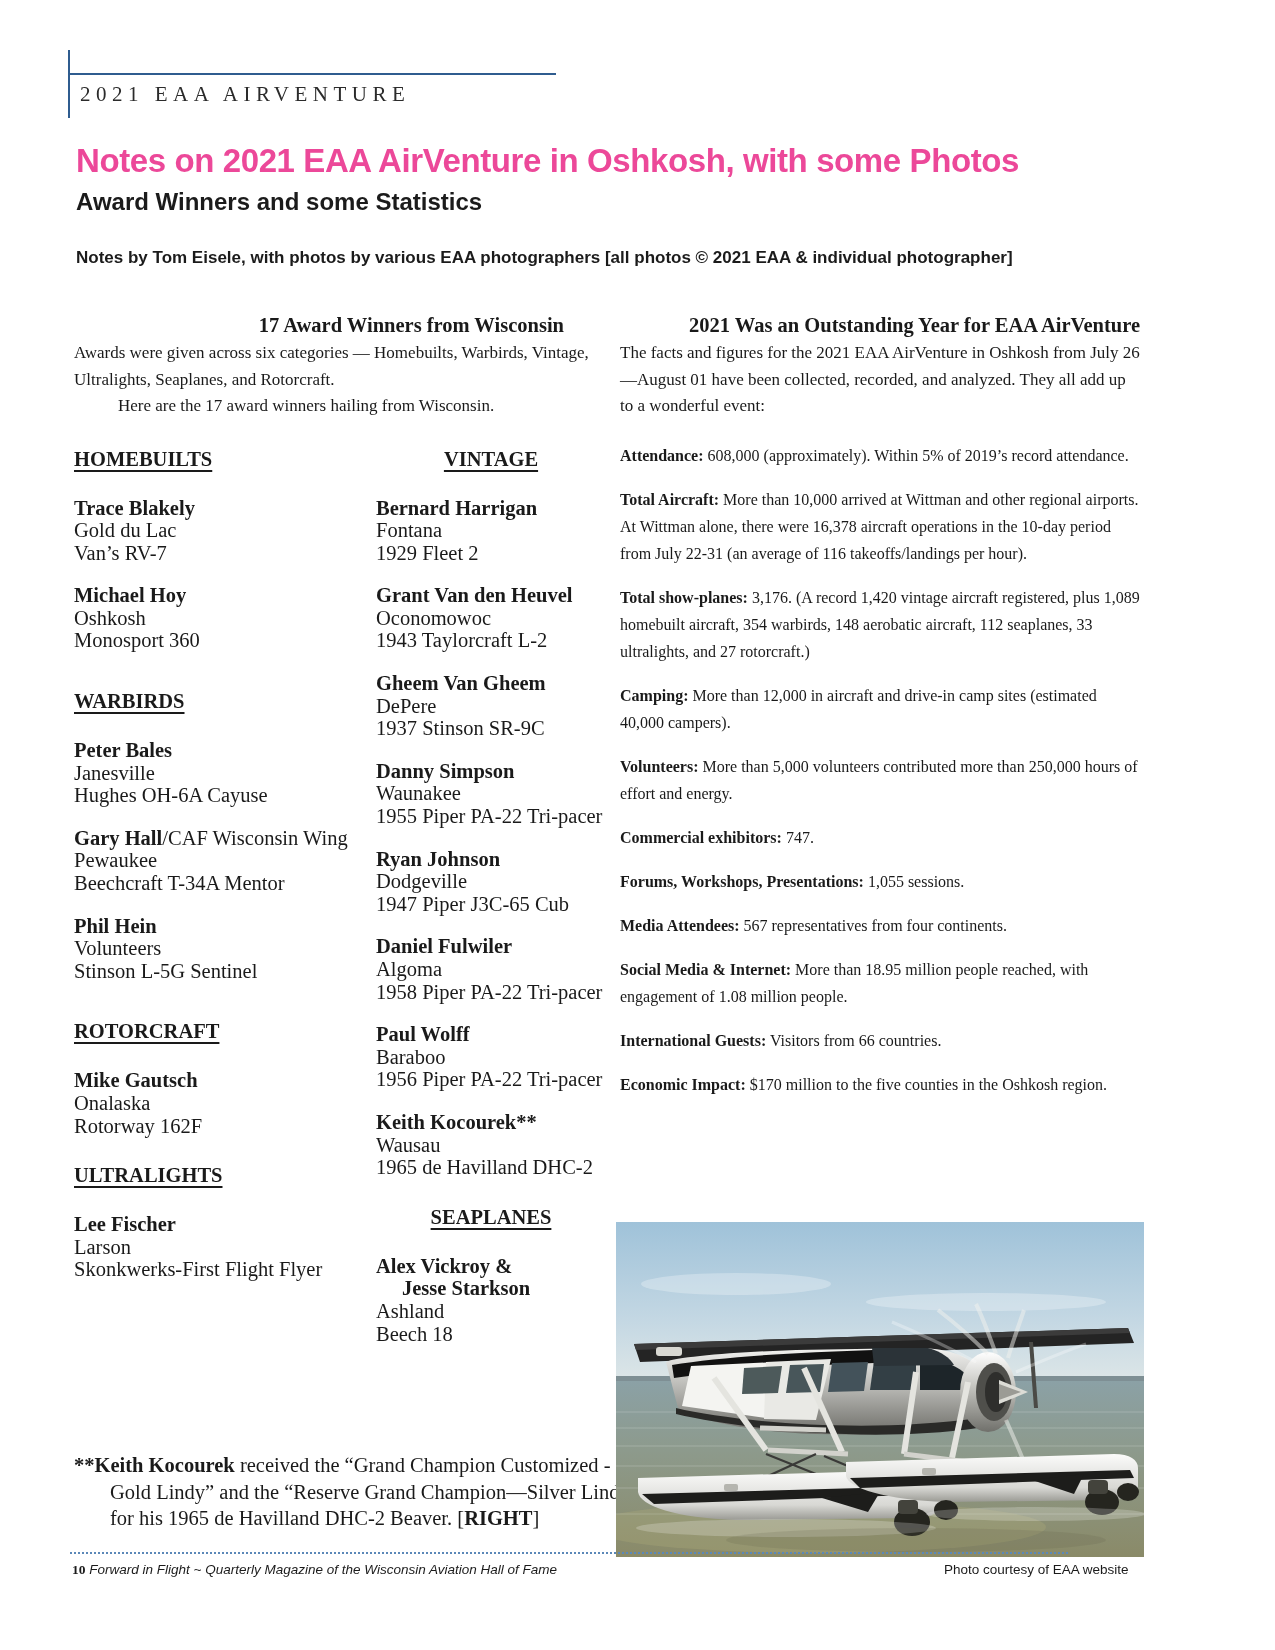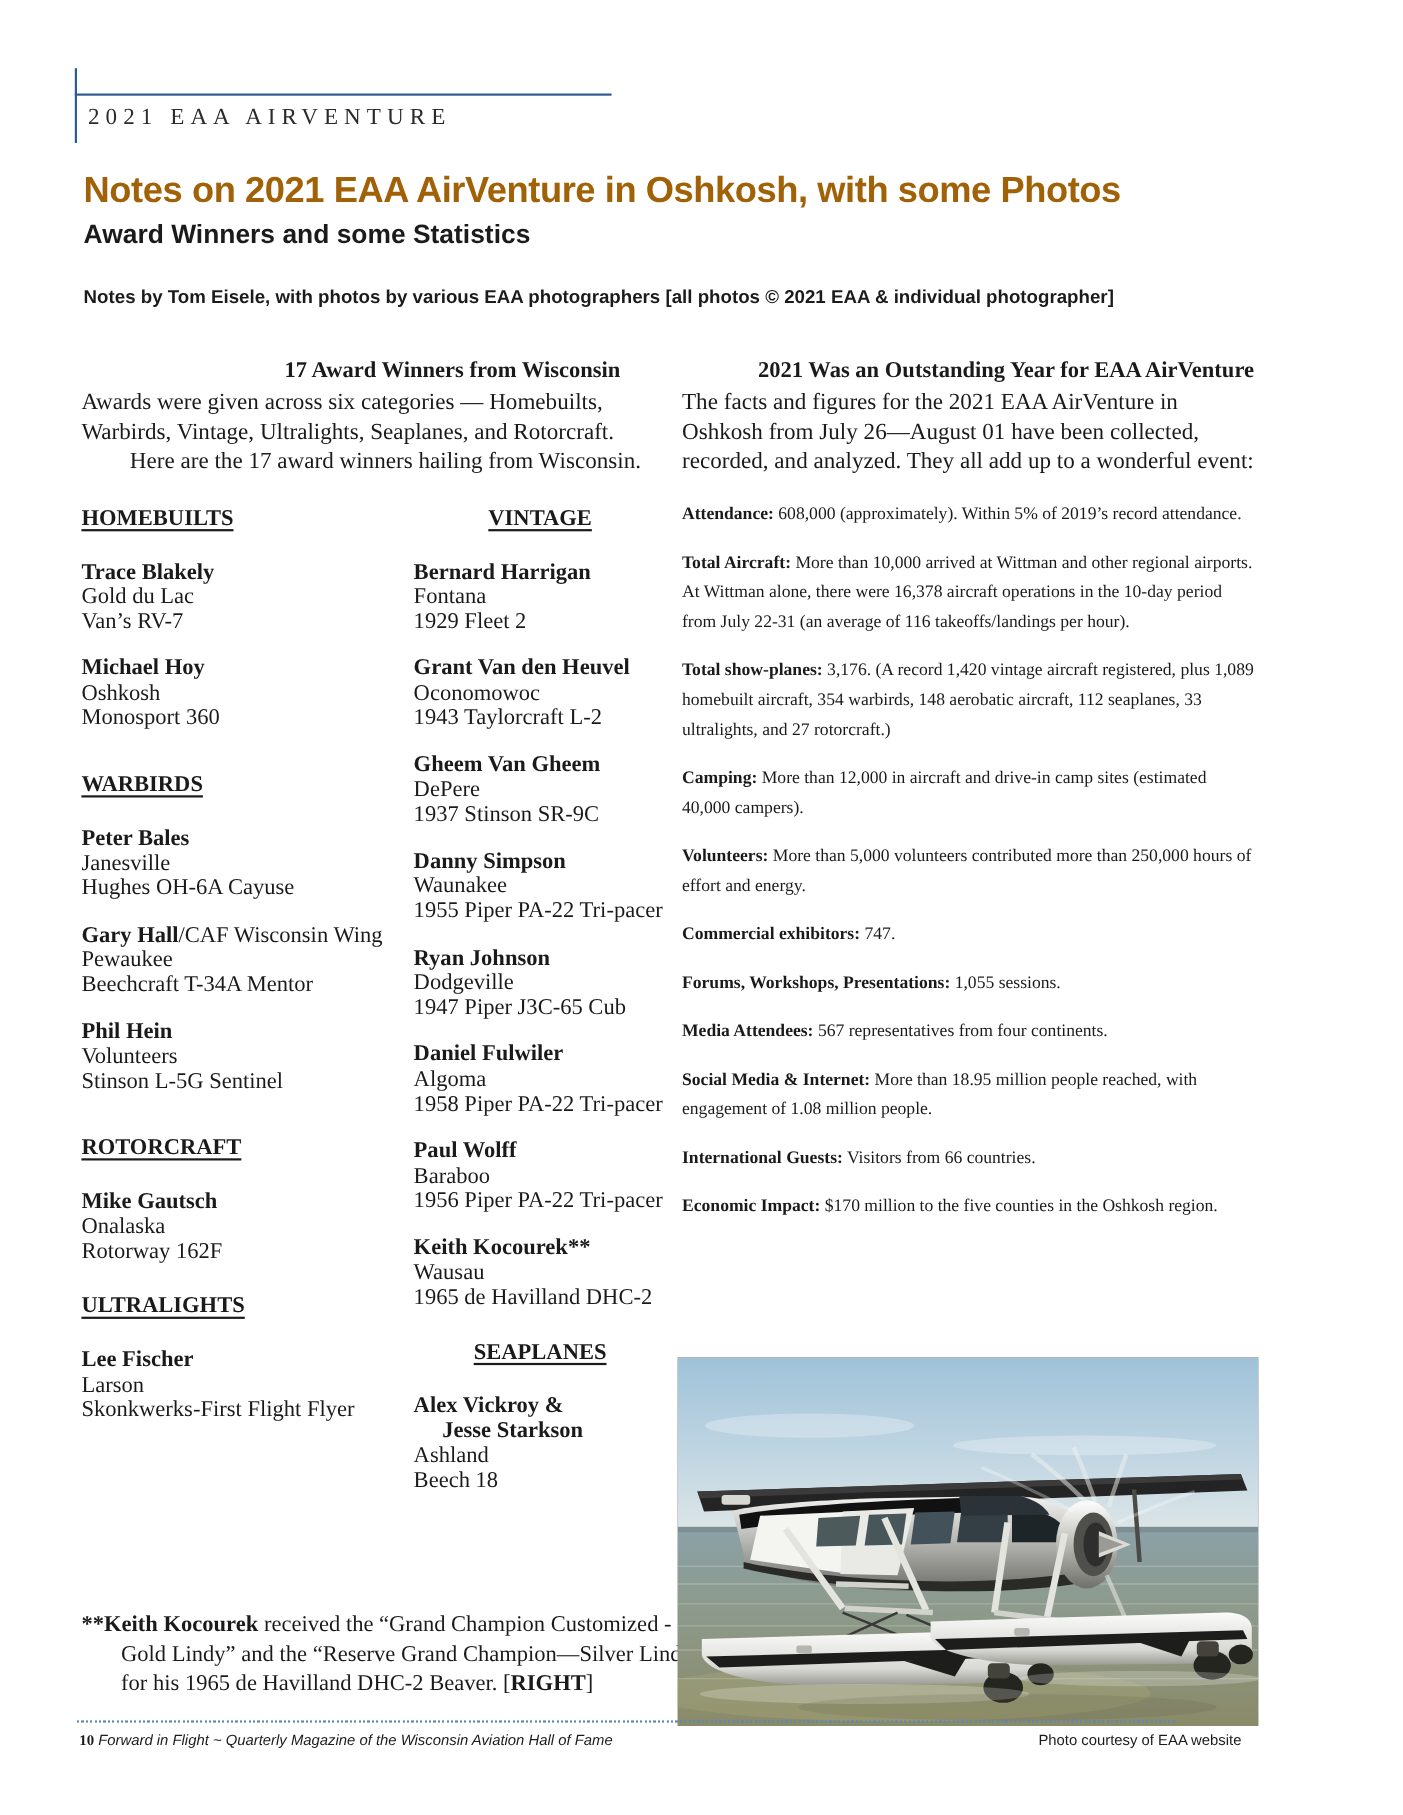--- a/index.html
+++ b/index.html
@@ -12,21 +12,20 @@
     height: 1650px;
     position: relative;
     font-family: "Liberation Serif", serif;
     color: #1a1a1a;
     overflow: hidden;
   }
 
   .page {
     position: absolute;
     inset: 0;
-    margin-top: 12px;
   }
 
   
   .runhead-wrap {
     position: absolute;
     left: 68px;
     top: 50px;
     width: 490px;
     height: 70px;
   }
@@ -59,21 +58,21 @@
 
   
   .title-main {
     position: absolute;
     left: 76px;
     top: 142px;
     font-family: "Liberation Sans", sans-serif;
     font-weight: bold;
     font-size: 33px;
     letter-spacing: -0.4px;
-    color: #a16207;
+    color: #ec4899;
     white-space: nowrap;
     text-align: center;
   }
   .title-sub {
     position: absolute;
     left: 76px;
     top: 188px;
     font-family: "Liberation Sans", sans-serif;
     font-weight: bold;
     font-size: 24px;
@@ -108,21 +107,21 @@
   .col-head {
     text-align: right;
     font-weight: bold;
     font-size: 20.5px;
     line-height: 26px;
     margin: 0 0 2px 0;
   }
   .col-head.left-head { width: 490px; }
 
   .para {
-    font-size: 21px;
+    font-size: 17px;
     line-height: 26.5px;
     margin: 0;
     text-align: left;
   }
   .para.indent { text-indent: 44px; }
 
   .stat {
     font-size: 16px;
     line-height: 27px;
     margin: 0 0 17px 0;

